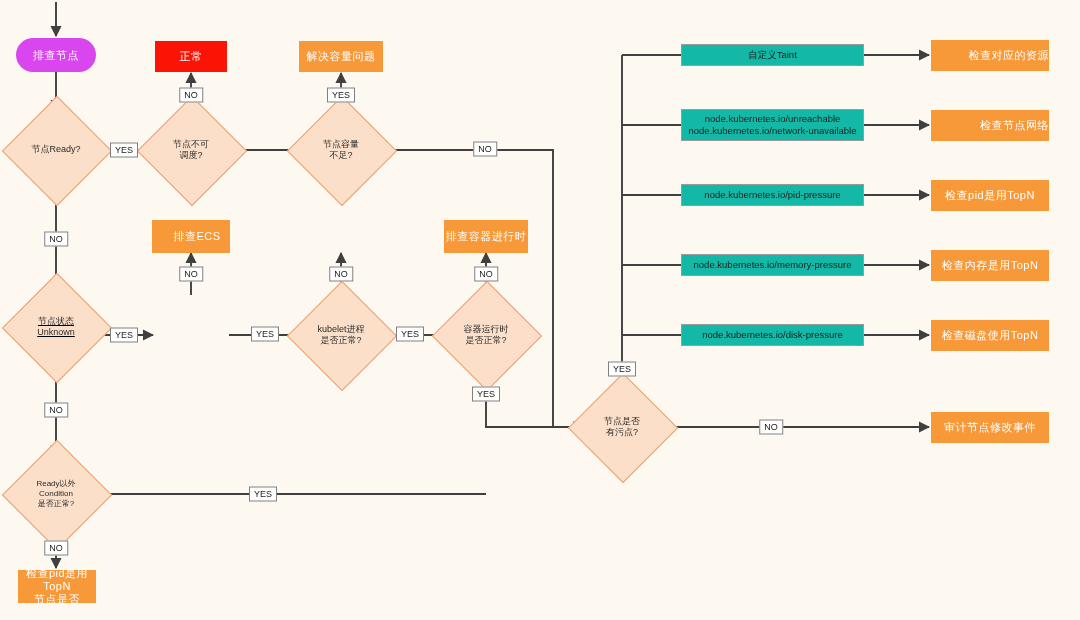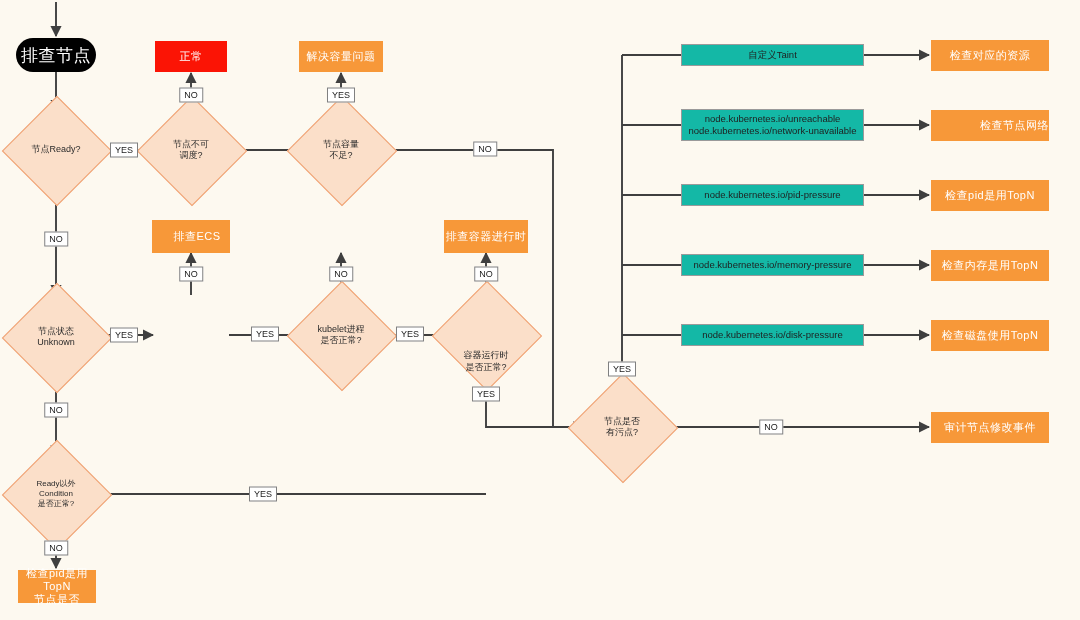--- a/index.html
+++ b/index.html
@@ -9,24 +9,24 @@
     font-family:"Liberation Sans","DejaVu Sans",sans-serif;
     overflow:hidden;
   }
   #canvas{position:relative;width:1080px;height:620px;}
   svg.edges{position:absolute;left:0;top:0;width:1080px;height:620px;pointer-events:none;}
 
   .node{position:absolute;box-sizing:border-box;display:flex;align-items:center;justify-content:center;text-align:center;}
 
   
   .pill{
-    background:#000000;
+    background:#d946ef;
     border-radius:18px;
     color:#ffffff;
-    font-size:17px;
+    font-size:11px;
     letter-spacing:.5px;
   }
 
   
   .box-orange{
     background:#f79839;
     color:#ffffff;
     font-size:11px;
     letter-spacing:.5px;
   }
@@ -190,38 +190,38 @@
   </div>
 
   <div class="node diamond" style="left:303px;top:112px;width:76px;height:76px;">
     <div class="shape"></div>
     <div class="txt">
       <div>节点容量</div>
       <div>不足?</div>
     </div>
   </div>
 
-  <div class="node diamond" style="left:18px;top:299px;width:76px;height:76px;">
+  <div class="node diamond" style="left:18px;top:289px;width:76px;height:76px;text-decoration:underline;">
     <div class="shape"></div>
     <div class="txt">
       <div>节点状态</div>
       <div>Unknown</div>
     </div>
   </div>
 
 
   <div class="node diamond" style="left:303px;top:297px;width:76px;height:76px;">
     <div class="shape"></div>
     <div class="txt">
       <div>kubelet进程</div>
       <div>是否正常?</div>
     </div>
   </div>
 
-  <div class="node diamond" style="left:448px;top:297px;width:76px;height:76px;align-items:flex-end;">
+  <div class="node diamond" style="left:448px;top:297px;width:76px;height:76px;">
     <div class="shape"></div>
     <div class="txt">
       <div>容器运行时</div>
       <div>是否正常?</div>
     </div>
   </div>
 
   <div class="node diamond" style="left:18px;top:456px;width:76px;height:76px;">
     <div class="shape"></div>
     <div class="txt" style="font-size:8px;line-height:10px;">
@@ -253,21 +253,21 @@
   </div>
 
   <div class="node box-white" style="left:681px;top:254px;width:183px;height:22px;flex-direction:column;">
     <span>node.kubernetes.io/memory-pressure</span>
   </div>
 
   <div class="node box-white" style="left:681px;top:324px;width:183px;height:22px;flex-direction:column;">
     <span>node.kubernetes.io/disk-pressure</span>
   </div>
 
-  <div class="node box-orange" style="left:931px;top:40px;width:118px;height:31px;">
+  <div class="node box-orange" style="left:931px;top:40px;width:118px;height:31px;justify-content:flex-end;">
     <span>检查对应的资源</span>
   </div>
   <div class="node box-orange" style="left:931px;top:110px;width:118px;height:31px;justify-content:flex-end;">
     <span>检查节点网络</span>
   </div>
   <div class="node box-orange" style="left:931px;top:180px;width:118px;height:31px;">
     <span>检查pid是用TopN</span>
   </div>
   <div class="node box-orange" style="left:931px;top:250px;width:118px;height:31px;">
     <span>检查内存是用TopN</span>

